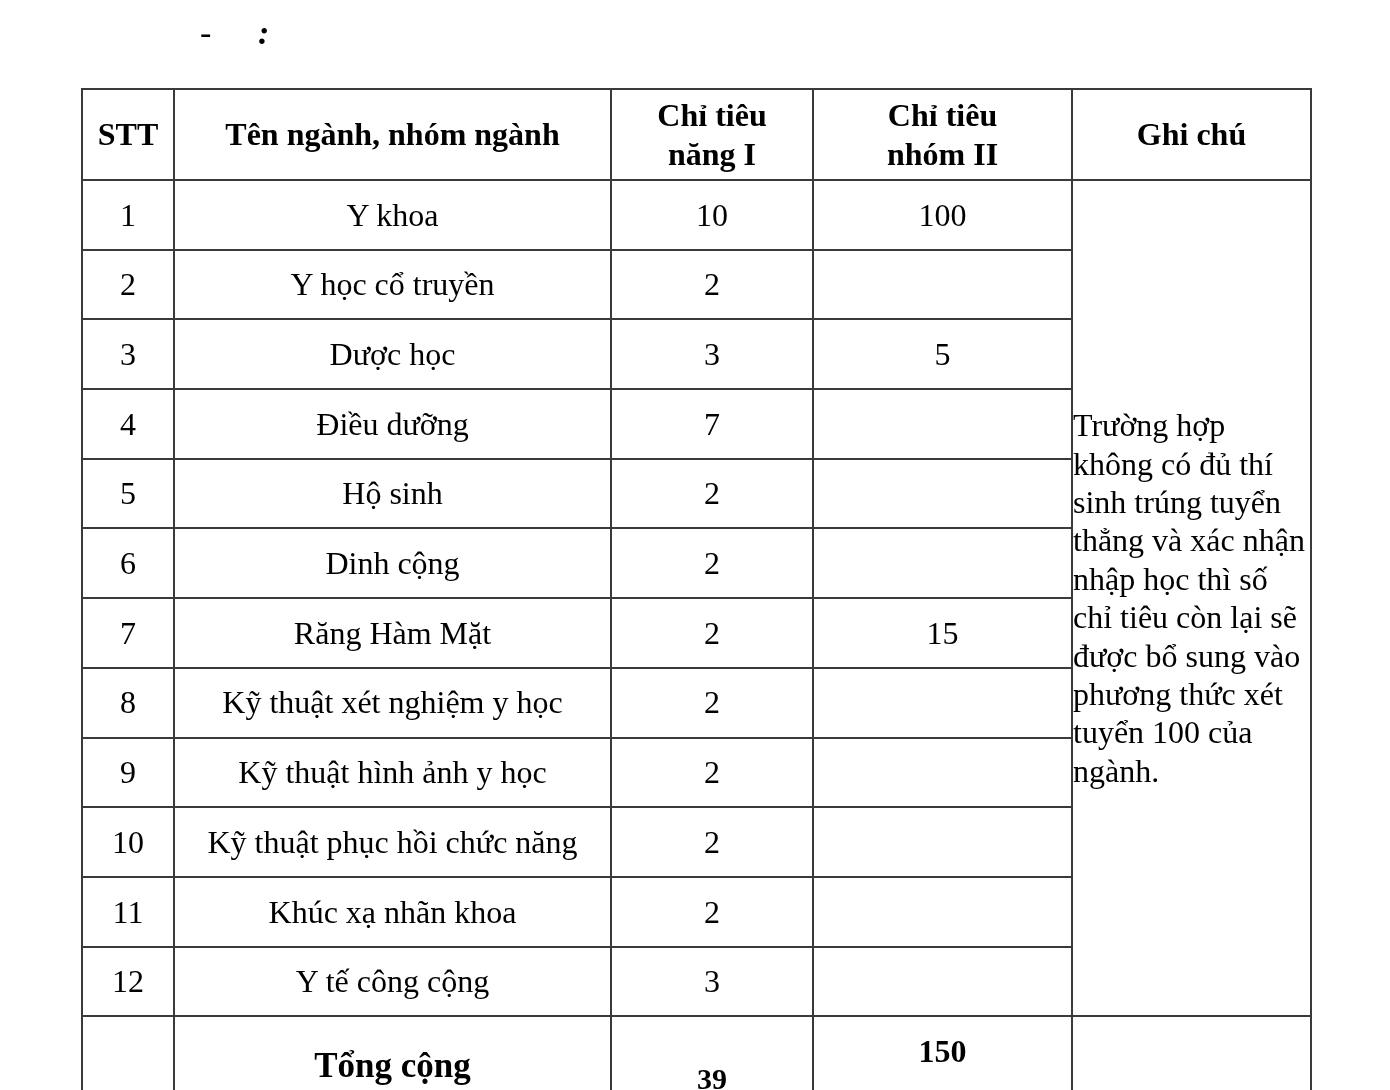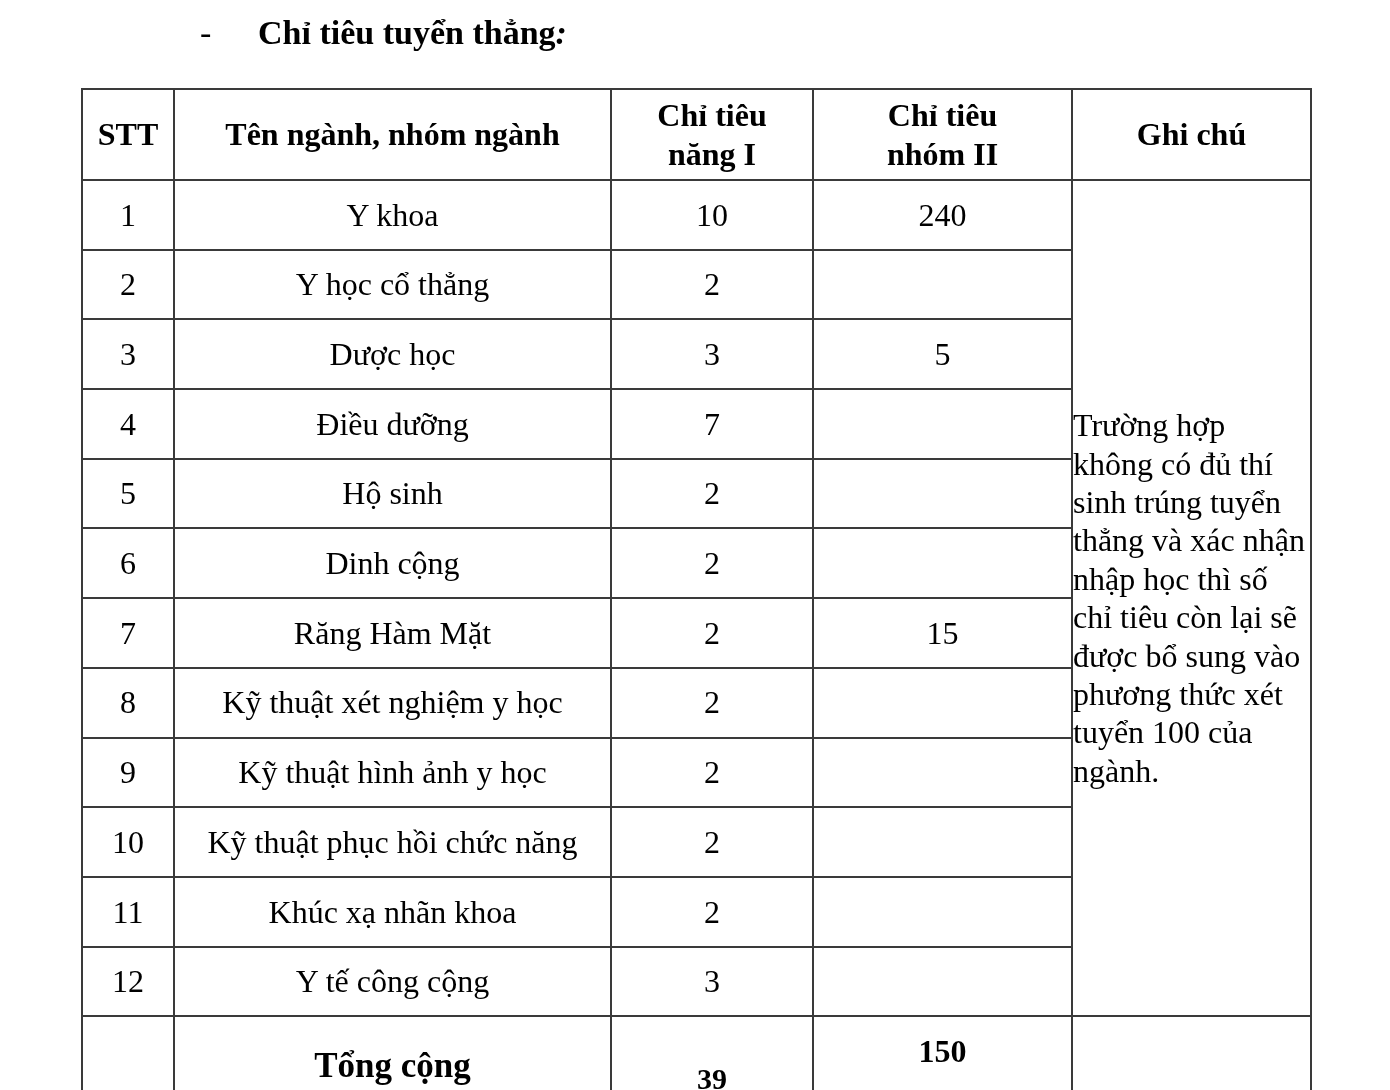--- a/index.html
+++ b/index.html
@@ -89,21 +89,20 @@
       font-size: 32px;
       vertical-align: middle;
       padding-bottom: 19px;
     }
   </style>
 </head>
 <body>
 
 <div class="heading">
   <span class="dash">-</span>
-  <span>Chỉ tiêu tuyển thẳng</span>
     <span class="colon">:</span>
 </div>
 
 <table class="quota">
   <colgroup>
     <col class="c-stt">
       <col class="c-name">
       <col class="c-g1">
       <col class="c-g2">
       <col class="c-note">
@@ -121,26 +120,26 @@
         <div>nhóm II</div>
       </th>
       <th>Ghi chú</th>
     </tr>
   </thead>
   <tbody id="tbody">
     <tr>
       <td class="stt">1</td>
       <td class="name">Y khoa</td>
       <td class="num">10</td>
-      <td class="num">240</td>
+      <td class="num">100</td>
       <td class="note" rowspan="12">Trường hợp không có đủ thí sinh trúng tuyển thẳng và xác nhận nhập học thì số chỉ tiêu còn lại sẽ được bổ sung vào phương thức xét tuyển 100 của ngành.</td>
     </tr>
     <tr>
       <td class="stt">2</td>
-      <td class="name">Y học cổ thẳng</td>
+      <td class="name">Y học cổ truyền</td>
       <td class="num">2</td>
       <td class="num"></td>
     </tr>
     <tr>
       <td class="stt">3</td>
       <td class="name">Dược học</td>
       <td class="num">3</td>
       <td class="num">5</td>
     </tr>
     <tr>

